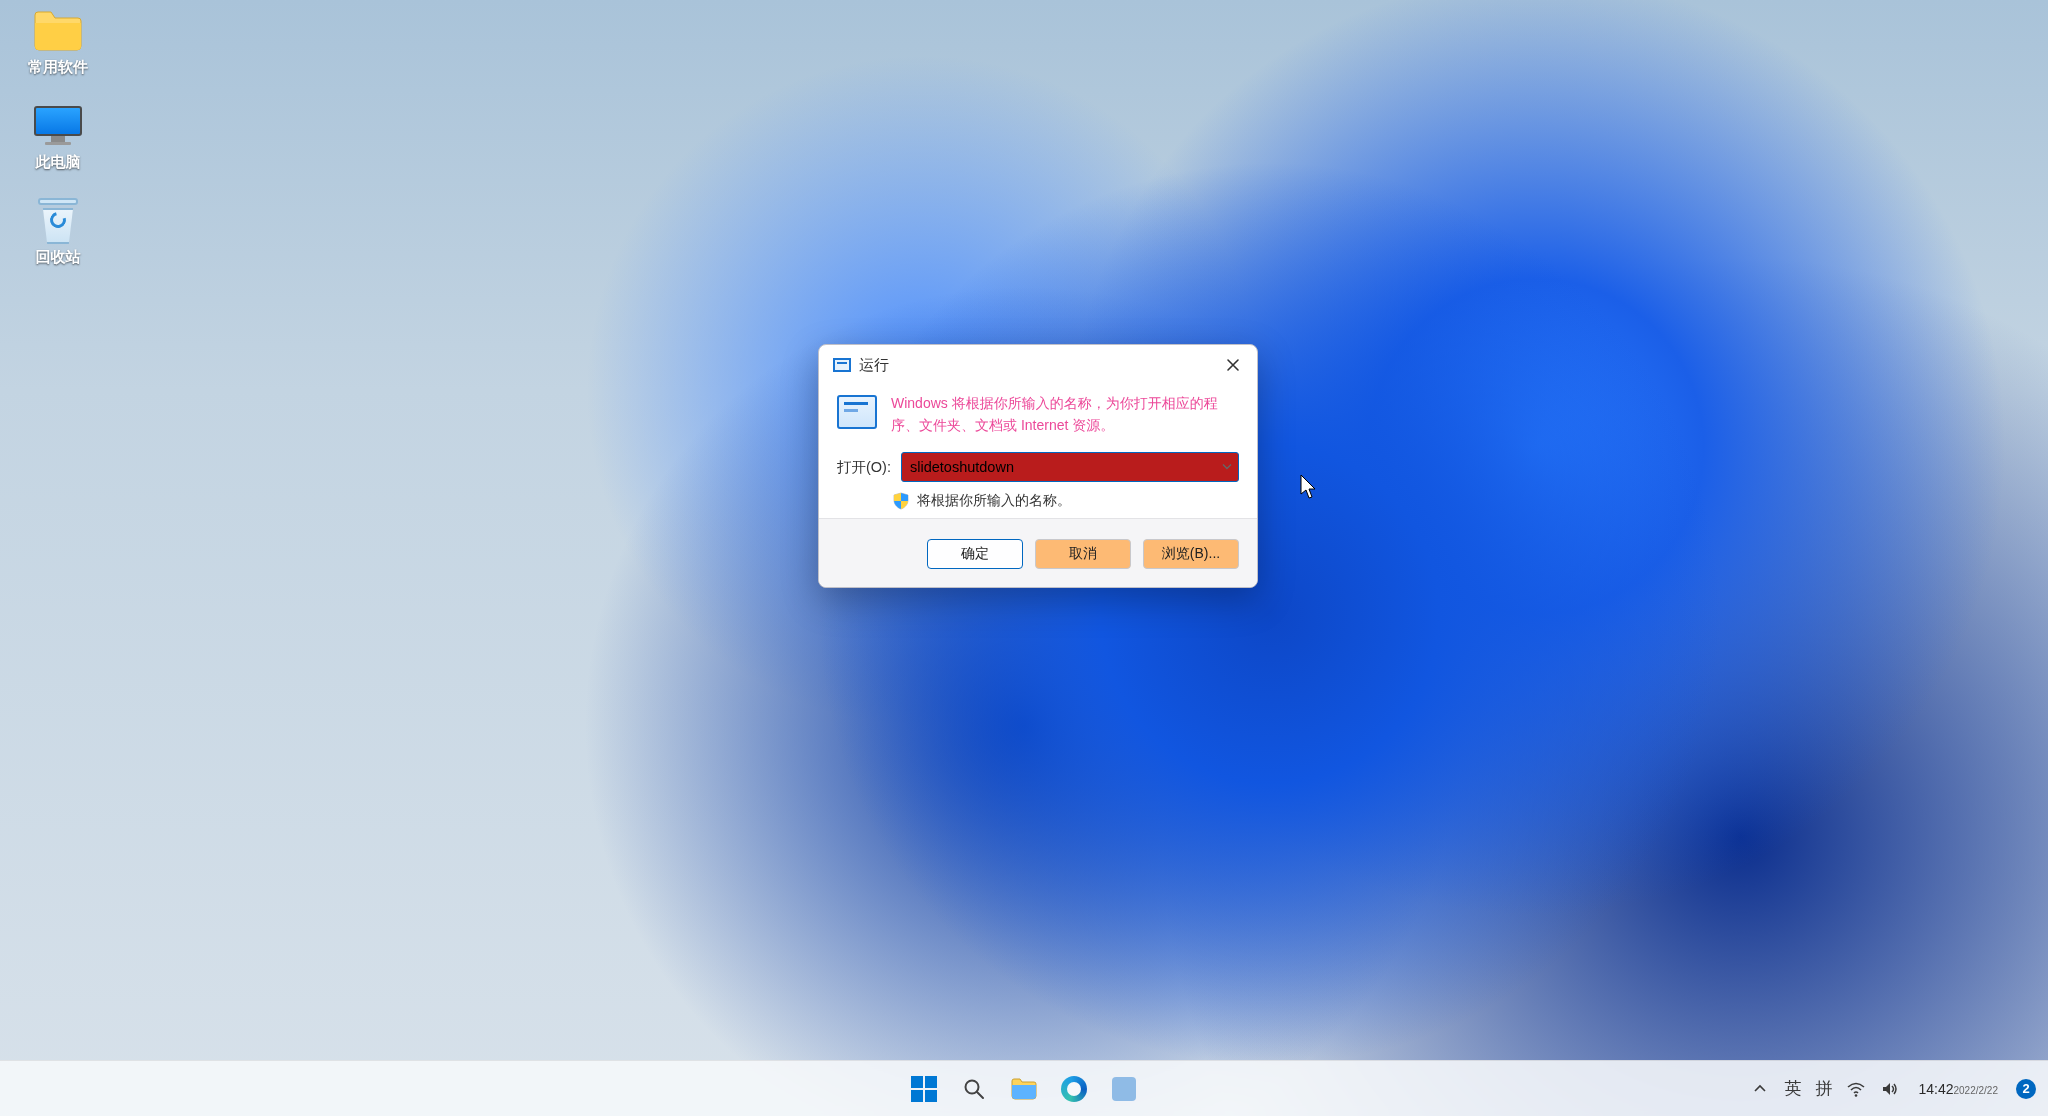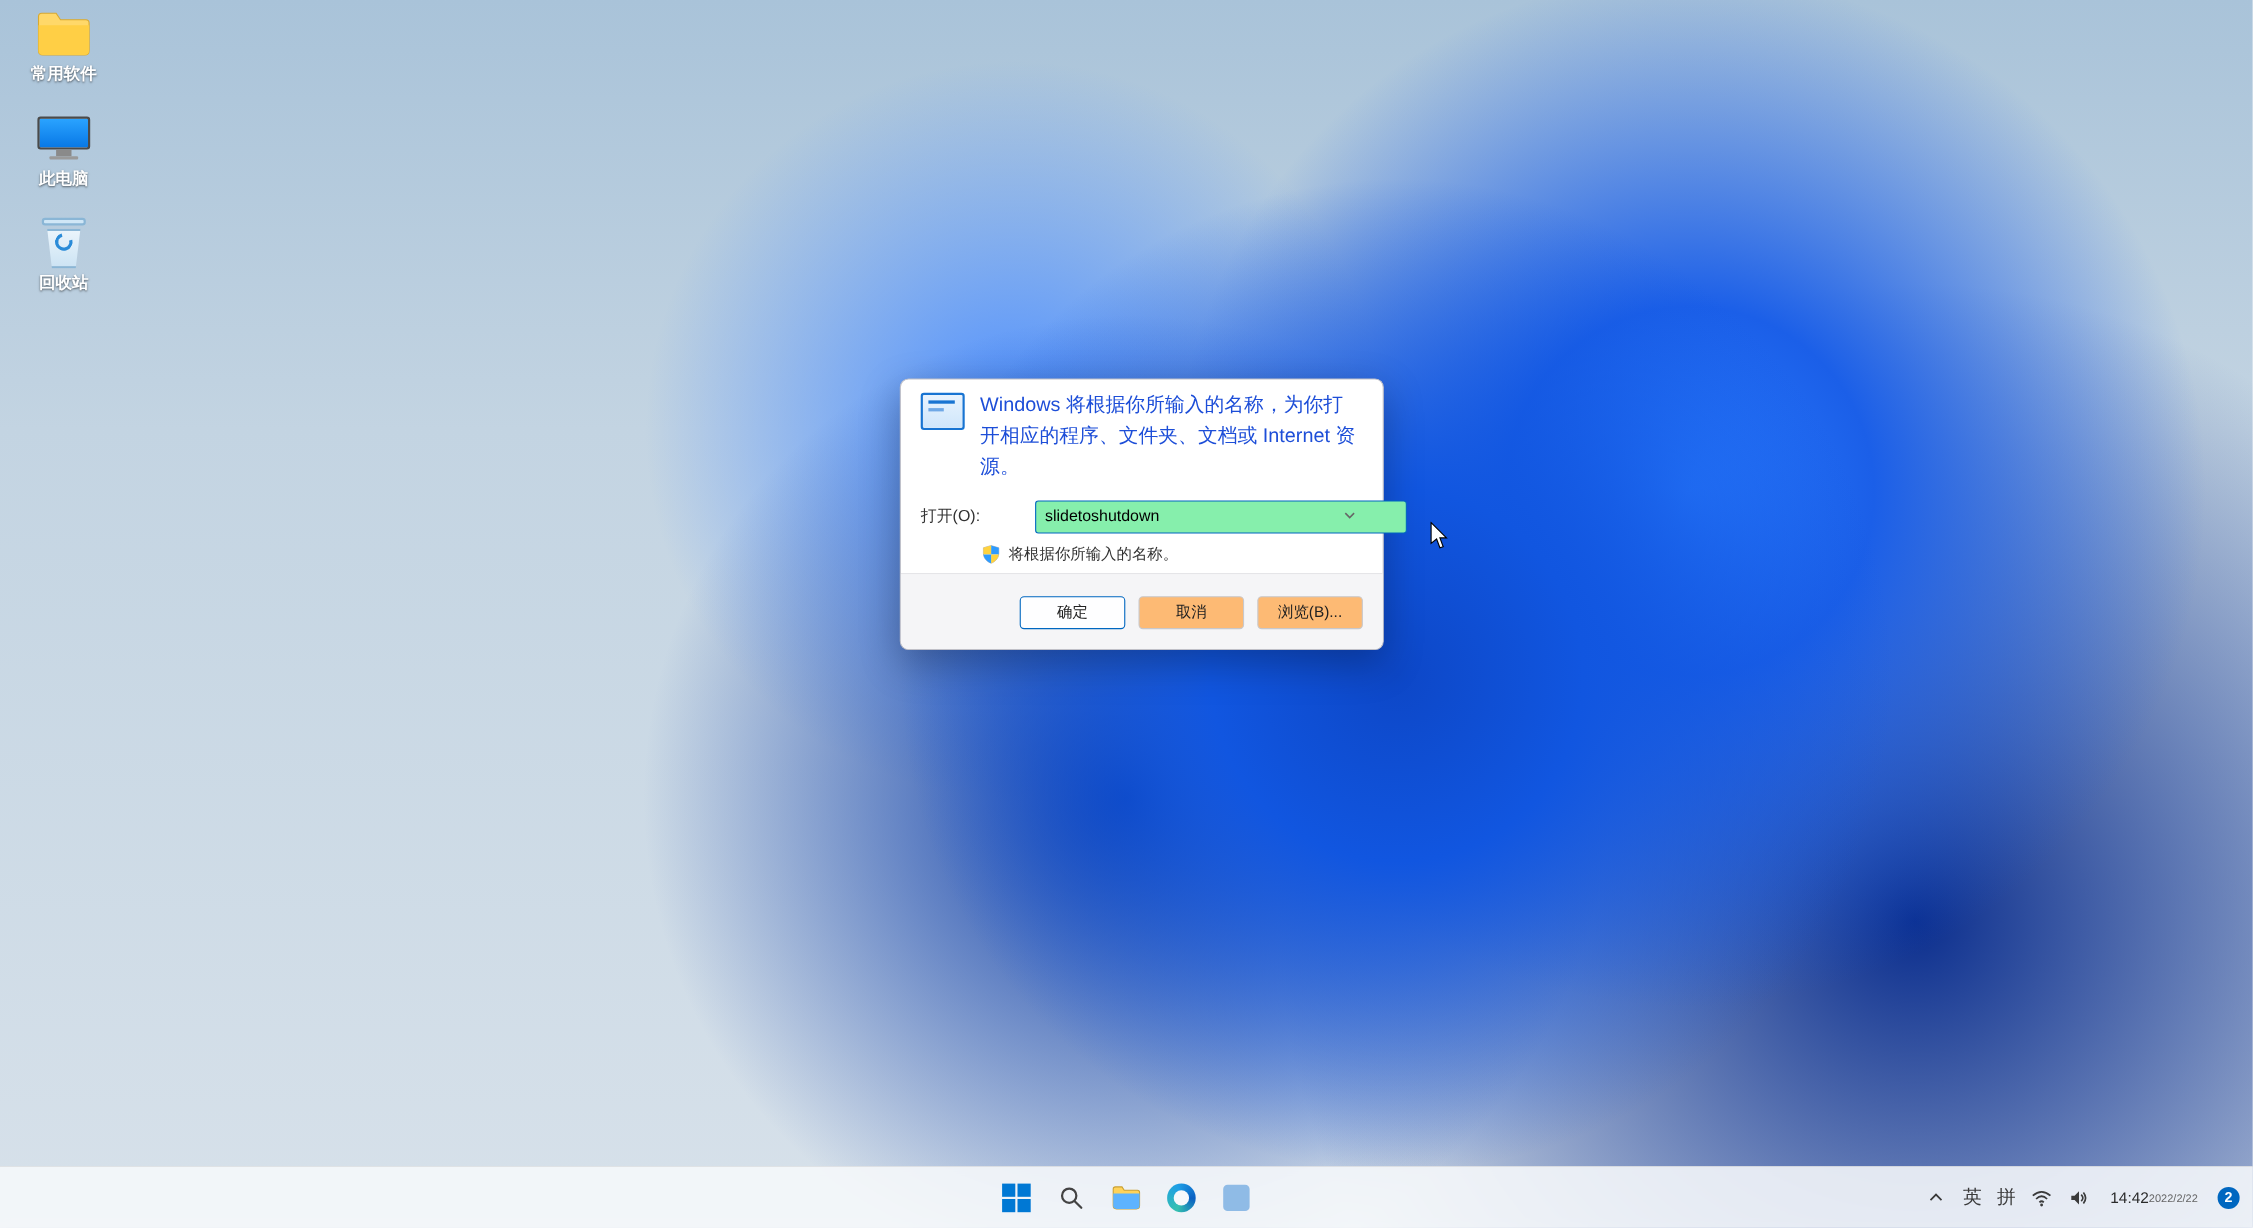--- a/index.html
+++ b/index.html
@@ -68,29 +68,29 @@
   .run-body { padding: 10px 18px 0 18px; }
   .run-desc { display: flex; gap: 14px; align-items: flex-start; margin-bottom: 16px; }
   .run-desc .big-ico { flex: 0 0 40px; height: 34px; margin-top: 2px;
                        border: 2px solid #1874d2; background:
                          linear-gradient(#e8f3fe,#cfe6fb);
                        border-radius: 3px; position: relative; }
   .run-desc .big-ico::before { content:""; position:absolute; left:5px; top:5px;
                                width:24px; height:3px; background:#1874d2; }
   .run-desc .big-ico::after  { content:""; position:absolute; left:5px; top:12px;
                                width:14px; height:3px; background:#6fa8e6; }
-  .run-desc p { font-size: 18px; line-height: 1.55; color: #1d4ed8; }
+  .run-desc p { font-size: 14px; line-height: 1.55; color: #ec4899; }
 
   .run-open { display: flex; align-items: center; gap: 10px; margin-bottom: 10px; }
   .run-open label { font-size: 14.5px; color: #333; white-space: nowrap; }
   .run-open .combo { flex: 1; position: relative; }
   .run-open .combo input {
     width: 100%; height: 30px; padding: 2px 26px 2px 8px;
     border: 1px solid #0067c0; border-radius: 3px; font-size: 14.5px;
-    outline: none; background: #86efac; margin-left: 40px;
+    outline: none; background: #b91c1c;
   }
   .run-open .combo .chev { position: absolute; right: 6px; top: 50%; transform: translateY(-50%);
                            pointer-events: none; color: #666; }
 
   .run-admin { display: flex; align-items: center; gap: 8px; margin: 6px 0 8px 56px;
                font-size: 14px; color: #333; }
   .shield { width: 16px; height: 18px; }
 
   .run-footer { display: flex; justify-content: flex-end; gap: 12px;
                 padding: 20px 18px 18px; background: #f5f5f7;
@@ -174,20 +174,31 @@
             <div class="lid"></div>
             <div class="body"></div>
             <div class="arrow"></div>
           </div>
       </span>
       <span class="lbl">回收站</span>
     </div>
   </div>
 
   <div class="run-dialog">
+    <div class="run-title">
+      <div class="t-left">
+        <span class="ico"></span>
+        <span class="txt">运行</span>
+      </div>
+      <span class="close">
+        <svg viewBox="0 0 14 14">
+          <path d="M2 2 L12 12 M12 2 L2 12" stroke="#333" stroke-width="1.6" stroke-linecap="round"></path>
+        </svg>
+      </span>
+    </div>
 
     <div class="run-body">
       <div class="run-desc">
         <span class="big-ico"></span>
         <p>Windows 将根据你所输入的名称，为你打开相应的程序、文件夹、文档或 Internet 资源。</p>
       </div>
 
       <div class="run-open">
         <label>打开(O):</label>
         <div class="combo">

